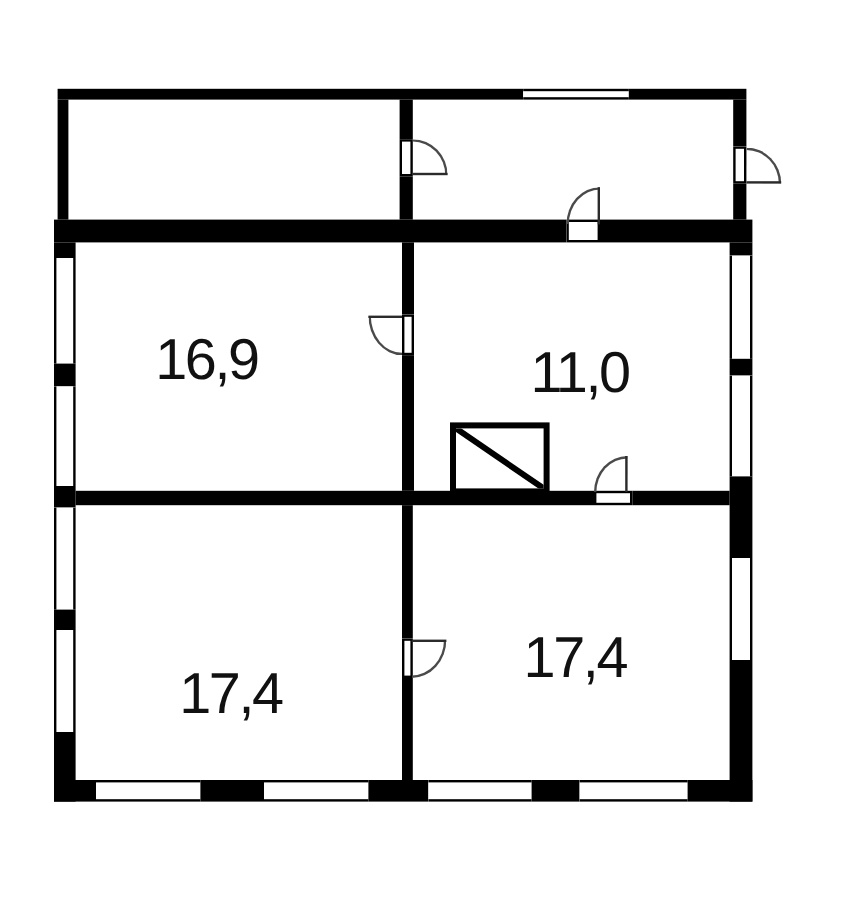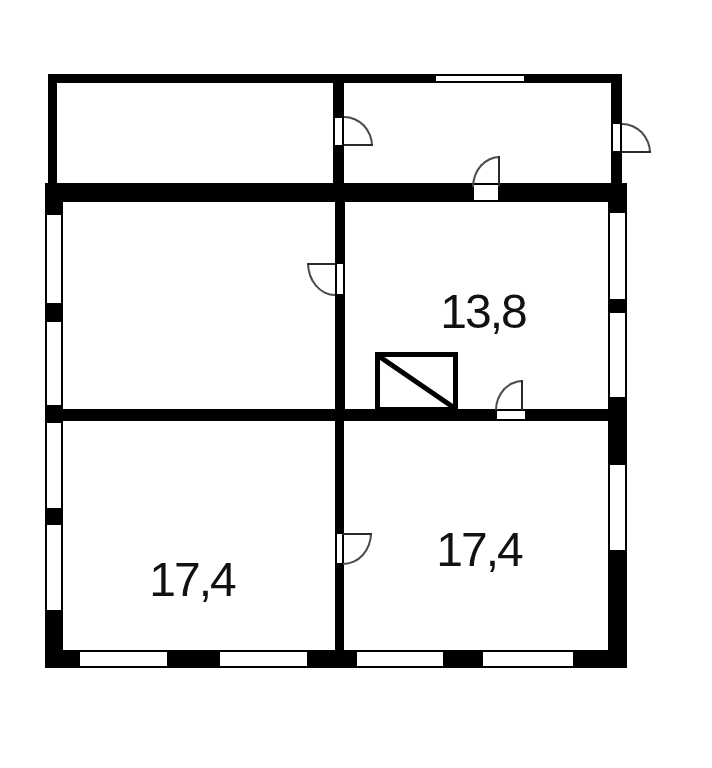--- a/index.html
+++ b/index.html
@@ -117,17 +117,18 @@
 
   <div class="arc arc-br z3" style="left:343px;top:533px;width:29px;height:32px;"></div>
   <div class="dline z3" style="left:343px;top:533px;width:29px;height:2px;"></div>
 
   <div class="stove">
     <svg width="73" height="50" viewBox="0 0 73 50" style="display:block;">
       <line x1="0" y1="0" x2="73" y2="50" stroke="#000000" stroke-width="5"></line>
     </svg>
   </div>
 
-  <div class="room-label" style="left:483px;top:311px;">13,8</div>
+  <div class="room-label" style="left:172px;top:300px;">16,9</div>
+  <div class="room-label" style="left:483px;top:311px;">11,0</div>
   <div class="room-label" style="left:192px;top:579px;">17,4</div>
   <div class="room-label" style="left:479px;top:549px;">17,4</div>
 
 </div>
 
 </body></html>

